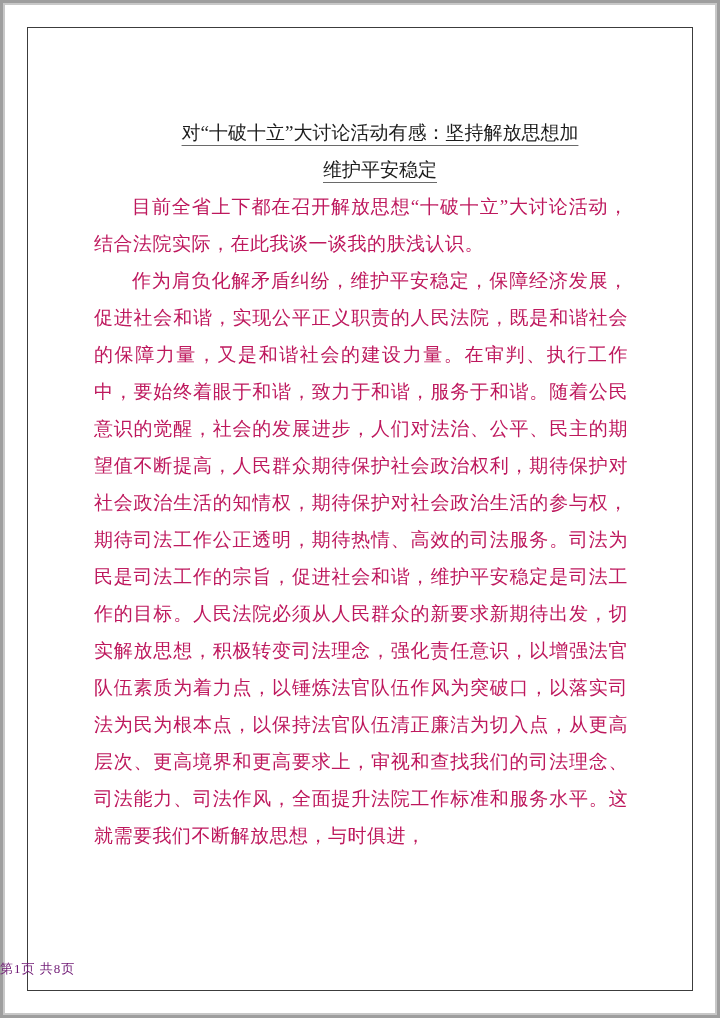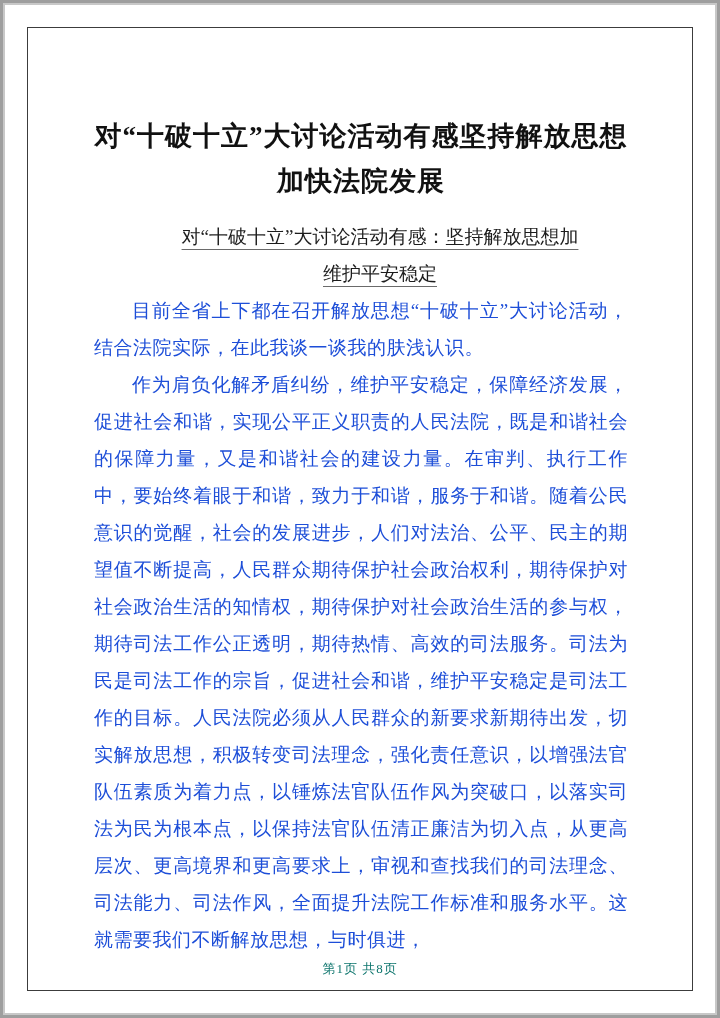--- a/index.html
+++ b/index.html
@@ -55,48 +55,44 @@
 
   .subtitle .subtitle-line {
     text-decoration: underline;
     text-underline-offset: 6px;
     text-decoration-thickness: 1px;
     text-decoration-color: #6a6a6a;
   }
 
   .body-text p {
     font-size: 19px;
-    color: #1d4ed8;
+    color: #be185d;
     line-height: 37px;
     text-align: justify;
     text-indent: 2em;
     letter-spacing: 0.5px;
   }
 
   .page-footer {
     position: absolute;
     left: 0;
     right: 0;
     bottom: 40px;
-    text-align: center;
+    text-align: left;
     font-size: 13px;
-    color: #0f766e;
+    color: #701a75;
     letter-spacing: 1px;
   }
 </style>
 </head>
 <body>
 
 <div class="canvas">
   <div class="sheet">
 
-    <h1 class="doc-title">
-      <span>对“十破十立”大讨论活动有感坚持解放思想</span><br>
-      <span>加快法院发展</span>
-    </h1>
 
     <div class="subtitle">
       <div><span class="subtitle-line">对“十破十立”大讨论活动有感：坚持解放思想加</span></div>
       <div><span class="subtitle-line">维护平安稳定</span></div>
     </div>
 
     <div class="body-text">
       <p>目前全省上下都在召开解放思想“十破十立”大讨论活动，结合法院实际，在此我谈一谈我的肤浅认识。</p>
       <p>作为肩负化解矛盾纠纷，维护平安稳定，保障经济发展，促进社会和谐，实现公平正义职责的人民法院，既是和谐社会的保障力量，又是和谐社会的建设力量。在审判、执行工作中，要始终着眼于和谐，致力于和谐，服务于和谐。随着公民意识的觉醒，社会的发展进步，人们对法治、公平、民主的期望值不断提高，人民群众期待保护社会政治权利，期待保护对社会政治生活的知情权，期待保护对社会政治生活的参与权，期待司法工作公正透明，期待热情、高效的司法服务。司法为民是司法工作的宗旨，促进社会和谐，维护平安稳定是司法工作的目标。人民法院必须从人民群众的新要求新期待出发，切实解放思想，积极转变司法理念，强化责任意识，以增强法官队伍素质为着力点，以锤炼法官队伍作风为突破口，以落实司法为民为根本点，以保持法官队伍清正廉洁为切入点，从更高层次、更高境界和更高要求上，审视和查找我们的司法理念、司法能力、司法作风，全面提升法院工作标准和服务水平。这就需要我们不断解放思想，与时俱进，</p>
     </div>

